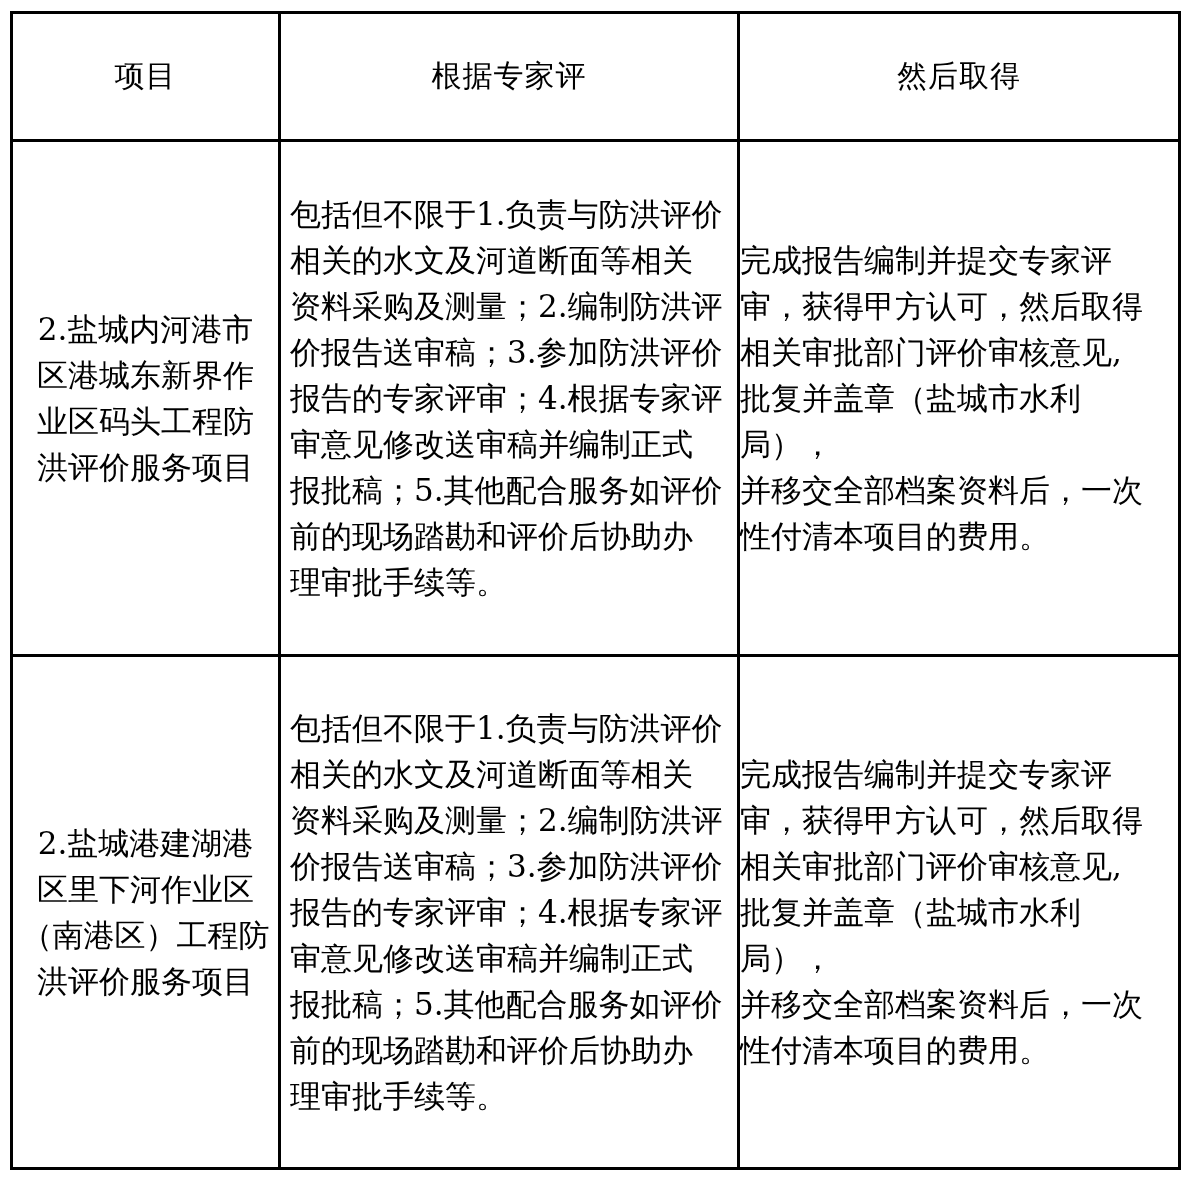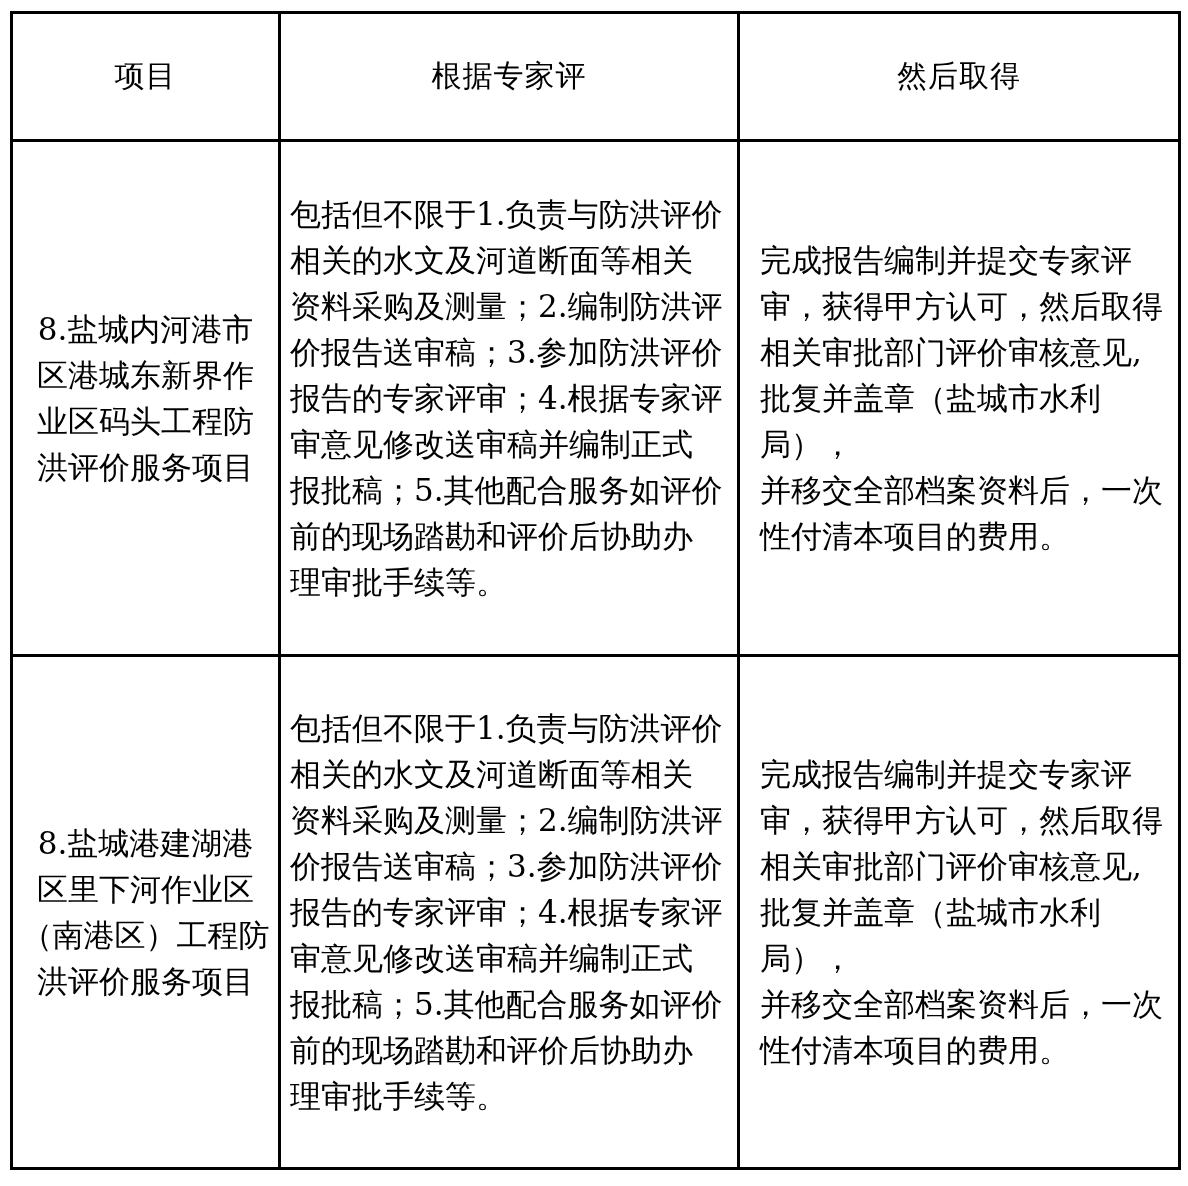--- a/index.html
+++ b/index.html
@@ -48,21 +48,21 @@
   td.cell-project {
     text-align: center;
     padding: 0 2px;
   }
   td.cell-service {
     text-align: left;
     padding: 0 4px 0 9px;
   }
   td.cell-payment {
     text-align: left;
-    padding: 0 8px 0 20px;
+    padding: 0 8px 0 0;
   }
 </style>
 </head>
 <body>
 
 <div class="page">
   <table class="doc-table">
     <colgroup>
       <col class="c-project">
       <col class="c-service">
@@ -70,42 +70,42 @@
     </colgroup>
     <thead>
       <tr class="header-row">
         <th>项目</th>
         <th>根据专家评</th>
         <th>然后取得</th>
       </tr>
     </thead>
     <tbody>
       <tr class="body-row-1">
-        <td class="cell cell-project">8.盐城内河港市
+        <td class="cell cell-project">2.盐城内河港市
 区港城东新界作
 业区码头工程防
 洪评价服务项目</td>
         <td class="cell cell-service">包括但不限于1.负责与防洪评价
 相关的水文及河道断面等相关
 资料采购及测量；2.编制防洪评
 价报告送审稿；3.参加防洪评价
 报告的专家评审；4.根据专家评
 审意见修改送审稿并编制正式
 报批稿；5.其他配合服务如评价
 前的现场踏勘和评价后协助办
 理审批手续等。</td>
         <td class="cell cell-payment">完成报告编制并提交专家评
 审，获得甲方认可，然后取得
 相关审批部门评价审核意见,
 批复并盖章（盐城市水利局），
 并移交全部档案资料后，一次
 性付清本项目的费用。</td>
       </tr>
       <tr class="body-row-2">
-        <td class="cell cell-project">8.盐城港建湖港
+        <td class="cell cell-project">2.盐城港建湖港
 区里下河作业区
 （南港区）工程防
 洪评价服务项目</td>
         <td class="cell cell-service">包括但不限于1.负责与防洪评价
 相关的水文及河道断面等相关
 资料采购及测量；2.编制防洪评
 价报告送审稿；3.参加防洪评价
 报告的专家评审；4.根据专家评
 审意见修改送审稿并编制正式
 报批稿；5.其他配合服务如评价

